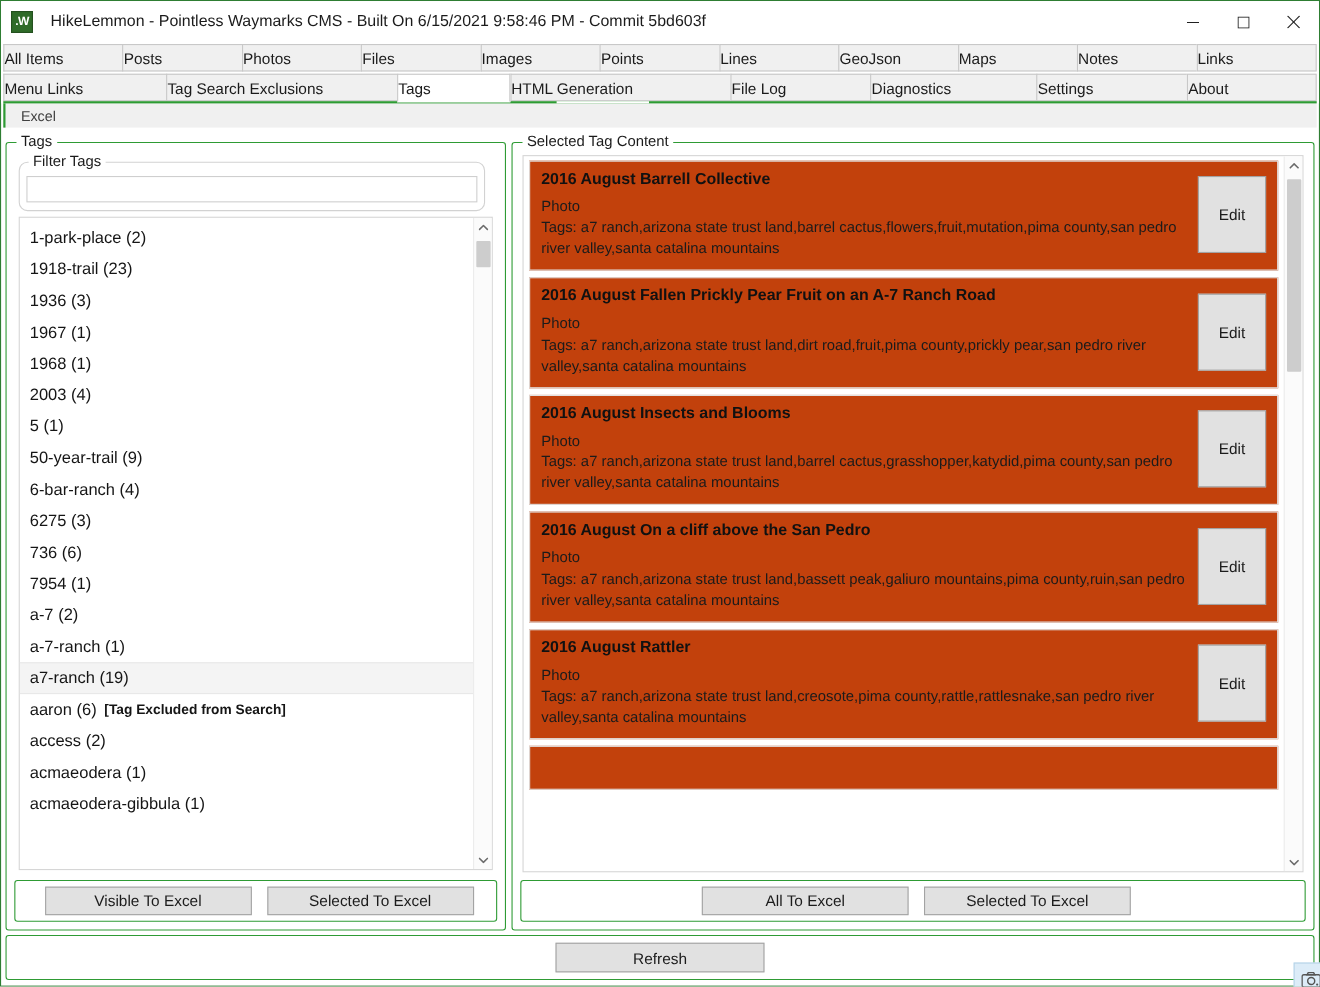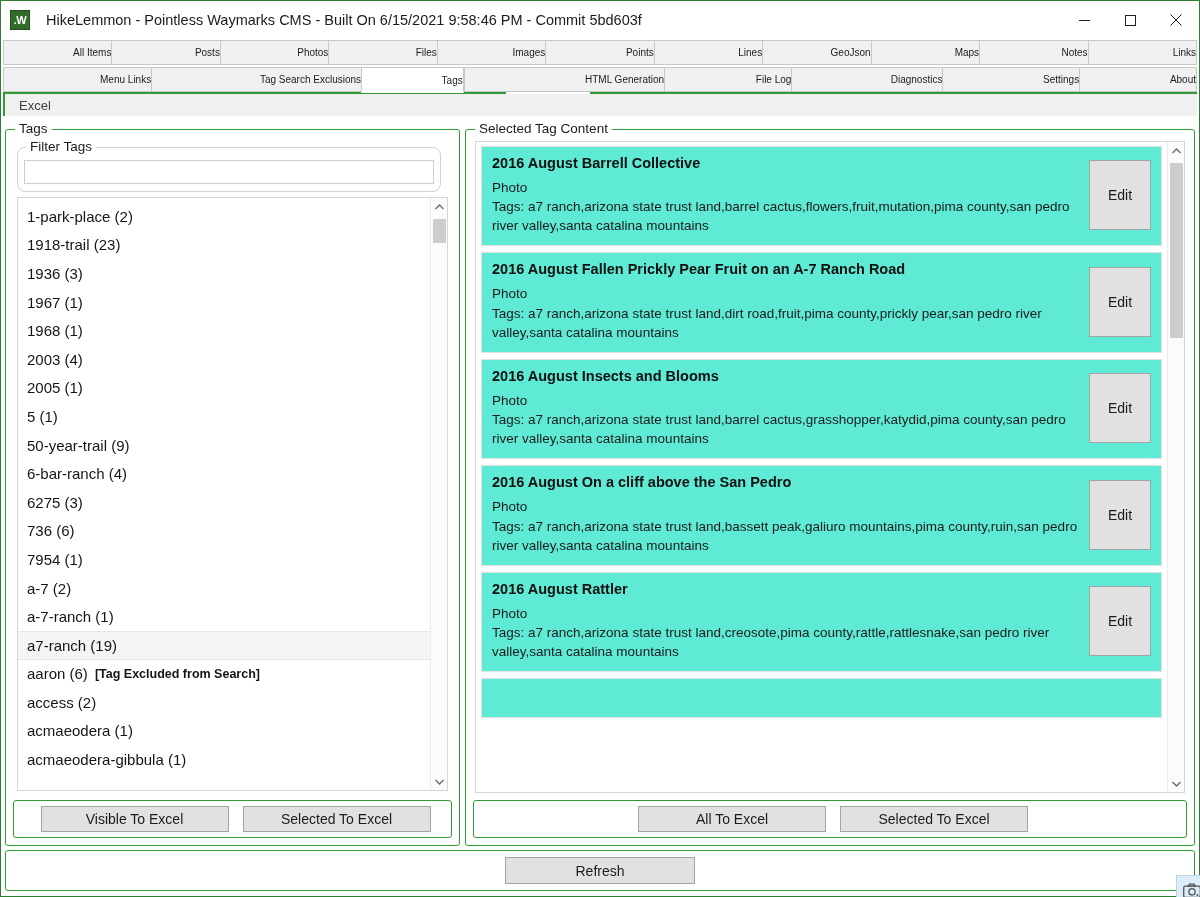--- a/index.html
+++ b/index.html
@@ -57,22 +57,22 @@
   .tabrow {
     display: flex;
     height: 25px;
     align-items: stretch;
   }
   .tab {
     flex: 1 1 0;
     background: #f0f0f0;
     border: 1px solid #c8c8c8;
     border-right: none;
-    display: flex; align-items: center; justify-content: flex-end;
-    font-size: 10px;
+    display: flex; align-items: center; justify-content: flex-start;
+    font-size: 14px;
     color: #1b1b1b;
     white-space: nowrap;
     position: relative;
   }
   .tabrow .tab:last-child { border-right: 1px solid #c8c8c8; }
   .tabrow.row1 { margin-top: 1px; }
   .tabrow.row2 { margin-top: 2px; }
   .tab.selected {
     background: #ffffff;
     border: 1px solid #c8c8c8;
@@ -219,21 +219,21 @@
     min-height: 0;
     overflow: hidden;
   }
   .cards-scrollarea {
     flex: 1 1 auto;
     overflow: hidden;
     padding: 4px 5px 0 5px;
   }
   .card {
     border: 1px solid #e2e2e2;
-    background: #5eead4;
+    background: #c2410c;
     margin-bottom: 6px;
     padding: 8px 10px 10px 10px;
     display: flex;
     align-items: flex-end;
     position: relative;
   }
   .card-main { flex: 1 1 auto; min-width: 0; padding-right: 8px; }
   .card-title {
     font-size: 14.5px; font-weight: bold; color: #111;
     margin-bottom: 7px;
@@ -428,23 +428,20 @@
             <div class="tag-row">
                 <span>1967 (1)</span>
               </div>
             <div class="tag-row">
                 <span>1968 (1)</span>
               </div>
             <div class="tag-row">
                 <span>2003 (4)</span>
               </div>
             <div class="tag-row">
-                <span>2005 (1)</span>
-              </div>
-            <div class="tag-row">
                 <span>5 (1)</span>
               </div>
             <div class="tag-row">
                 <span>50-year-trail (9)</span>
               </div>
             <div class="tag-row">
                 <span>6-bar-ranch (4)</span>
               </div>
             <div class="tag-row">
                 <span>6275 (3)</span>

